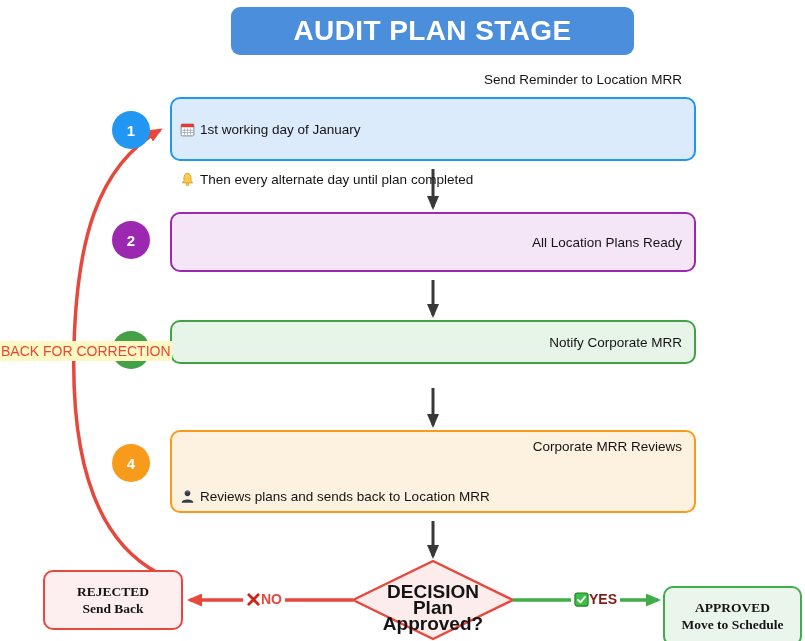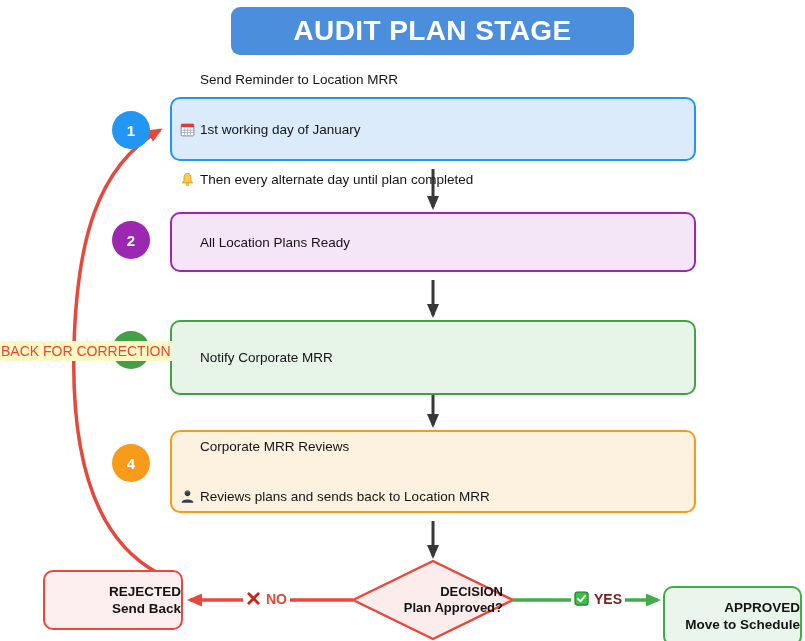--- a/index.html
+++ b/index.html
@@ -12,48 +12,48 @@
     position:absolute;left:231px;top:7px;width:403px;height:48px;border-radius:9px;
     display:flex;align-items:center;justify-content:center;z-index:2;
     color:#ffffff;font-weight:bold;font-size:28px;letter-spacing:0.4px;
   }
   .step-box{
     position:absolute;left:170px;width:526px;box-sizing:border-box;z-index:2;
     border:2px solid #999;border-radius:10px;
     display:flex;flex-direction:column;justify-content:center;
     padding:5px 12px 5px 8px;font-size:13.5px;line-height:17px;
   }
-  .step-title{margin-left:20px;}
+  .step-title{margin-left:20px;text-align:right;}
   .step-line{display:flex;align-items:center;margin-top:33px;}
   .li-icon{width:15px;height:15px;display:inline-flex;flex:0 0 15px;margin-right:5px;}
   .li-icon svg{width:100%;height:100%;}
   .step-circle{
     position:absolute;left:112px;width:38px;height:38px;border-radius:50%;z-index:3;
     display:flex;align-items:center;justify-content:center;
     color:#fff;font-weight:bold;font-size:15px;
   }
   .loop-label{
     position:absolute;left:0;top:341px;z-index:4;background:#fef9c3;
     font-weight:normal;font-size:14px;padding:2px 1px;white-space:nowrap;
   }
   .decision-text{
-    position:absolute;left:363px;top:584px;width:140px;z-index:2;text-align:right;
-    font-weight:bold;font-size:13px;line-height:16px;
+    position:absolute;left:363px;top:584px;width:140px;z-index:2;text-align:center;
+    font-weight:bold;font-size:19px;line-height:16px;
   }
   .outcome{
     position:absolute;top:570px;height:60px;box-sizing:border-box;z-index:2;
     border:2px solid;border-radius:10px;text-align:center;
-    display:flex;flex-direction:column;align-items:flex-end;justify-content:center;
-    font-weight:bold;font-size:13.5px;line-height:17px;
+    display:flex;flex-direction:column;align-items:center;justify-content:center;
+    font-weight:bold;font-size:13.5px;line-height:17px;font-family:Liberation Serif, serif;
   }
   .outcome-rejected{left:43px;width:140px;}
   .outcome-approved{left:663px;width:139px;margin-top:16px;}
   .edge-label{
     position:absolute;top:591px;z-index:4;background:#ffffff;padding:0 3px;
-    display:flex;gap:5px;font-weight:bold;font-size:14px;
+    display:flex;align-items:center;font-weight:bold;font-size:14px;
   }
   .edge-label .li-icon{margin-right:0;}
   #no-label{left:243px;}
   #yes-label{left:571px;}
 </style>
 </head>
 <body>
 
 <div class="canvas">
 
@@ -115,21 +115,21 @@
             </svg>
           </span>
           <span>Then every alternate day until plan completed</span>
         </div>
       </div>
       <div class="step-circle" style="top:221px;background:#9c27b0">2</div>
       <div class="step-box" style="top:212px;height:60px;background:#f5e6f7;border-color:#9c27b0">
         <div class="step-title">All Location Plans Ready</div>
       </div>
       <div class="step-circle" style="top:331px;background:#43a047">3</div>
-      <div class="step-box" style="top:320px;height:75px;background:#e7f4e8;border-color:#43a047">
+      <div class="step-box" style="top:320px;height:44px;background:#e7f4e8;border-color:#43a047">
         <div class="step-title">Notify Corporate MRR</div>
       </div>
       <div class="step-circle" style="top:444px;background:#f89b1b">4</div>
       <div class="step-box" style="top:430px;height:83px;background:#fdf1df;border-color:#f89b1b">
         <div class="step-title">Corporate MRR Reviews</div>
         <div class="step-line">
           <span class="li-icon">
             <svg viewBox="0 0 16 16">
               <circle cx="8" cy="4.6" r="3" fill="#343d46"></circle>
               <path d="M5.2 3.4 a3 3 0 0 1 5.6 0 z" fill="#5c6770"></path>

